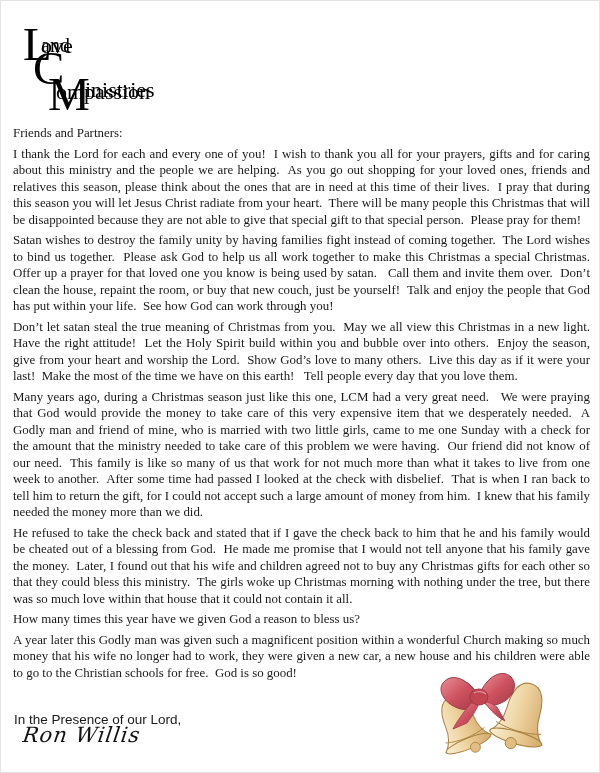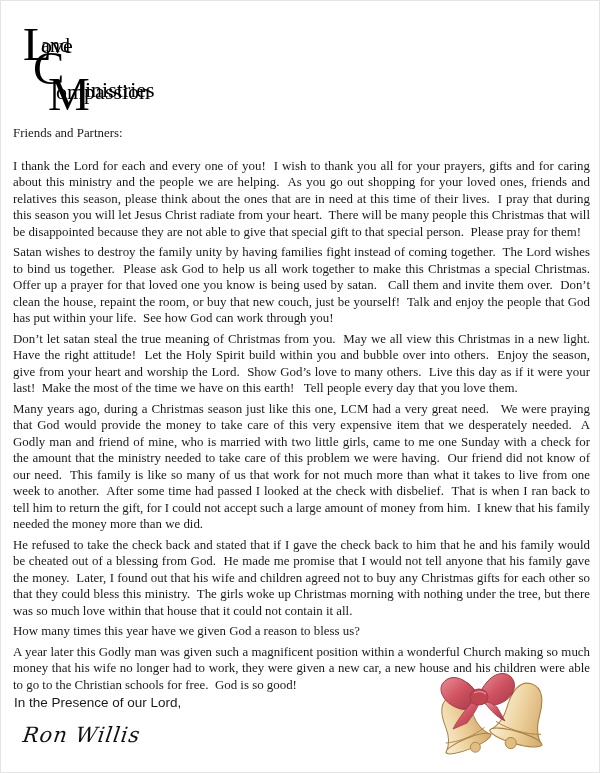--- a/index.html
+++ b/index.html
@@ -30,23 +30,23 @@
   
   .letter {
     position:absolute; left:12px; top:124px; width:577px;
     font-size:12.9px; line-height:16.5px;
   }
   .letter p {
     margin:0 0 4px 0;
     text-align:justify;
     white-space:pre-wrap;
   }
-  .letter .salutation { text-align:left; margin-bottom:16px; }
+  .letter .salutation { text-align:left; margin-bottom:4px; }
   .closing {
-    position:absolute; left:13px; top:694px;
+    position:absolute; left:13px; top:711px;
     font-family:"Liberation Sans", sans-serif;
     font-size:13.5px; color:#1a1a1a;
   }
   .signature {
     position:absolute; left:22px; top:722px;
     font-family:"DejaVu Serif", serif;
     font-style:italic;
     font-size:21px; letter-spacing:1px;
     transform:skewX(-8deg);
     color:#111;

